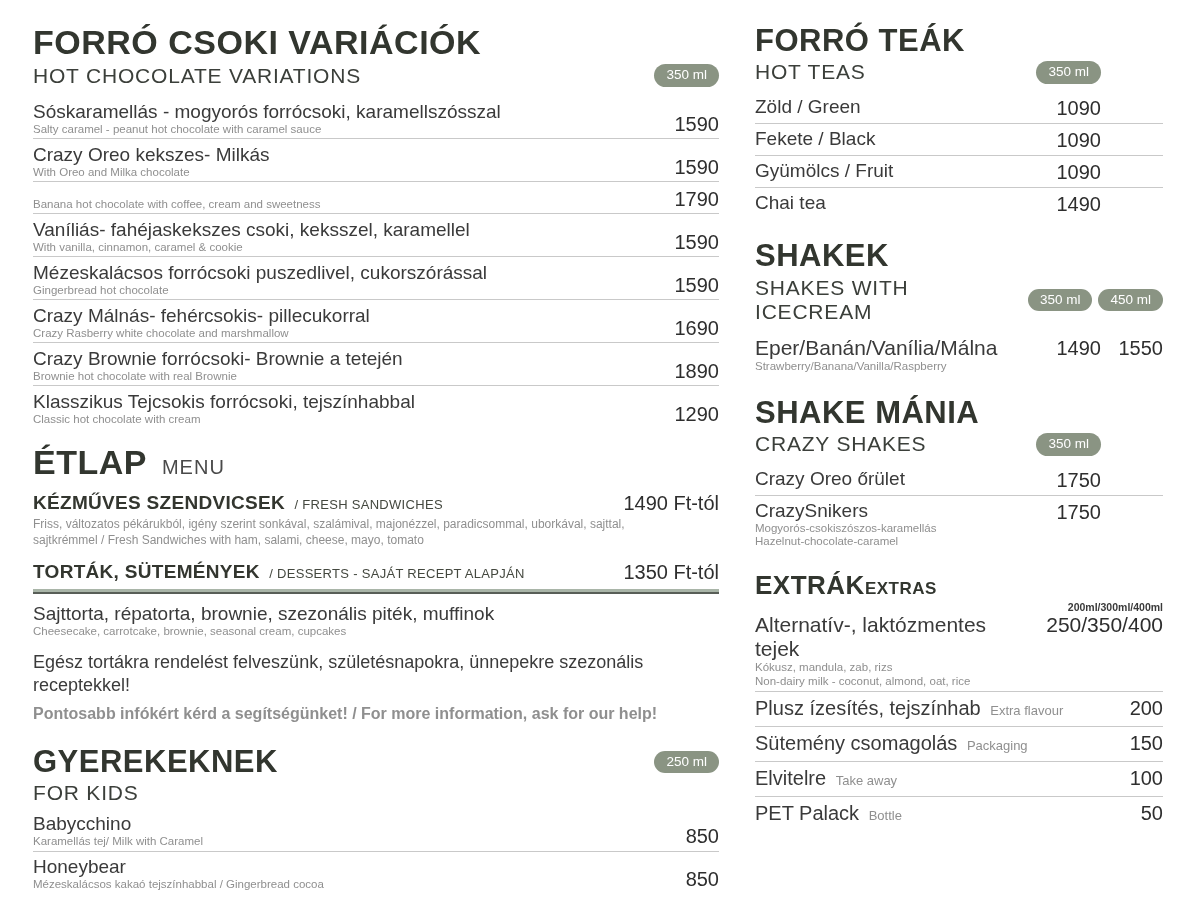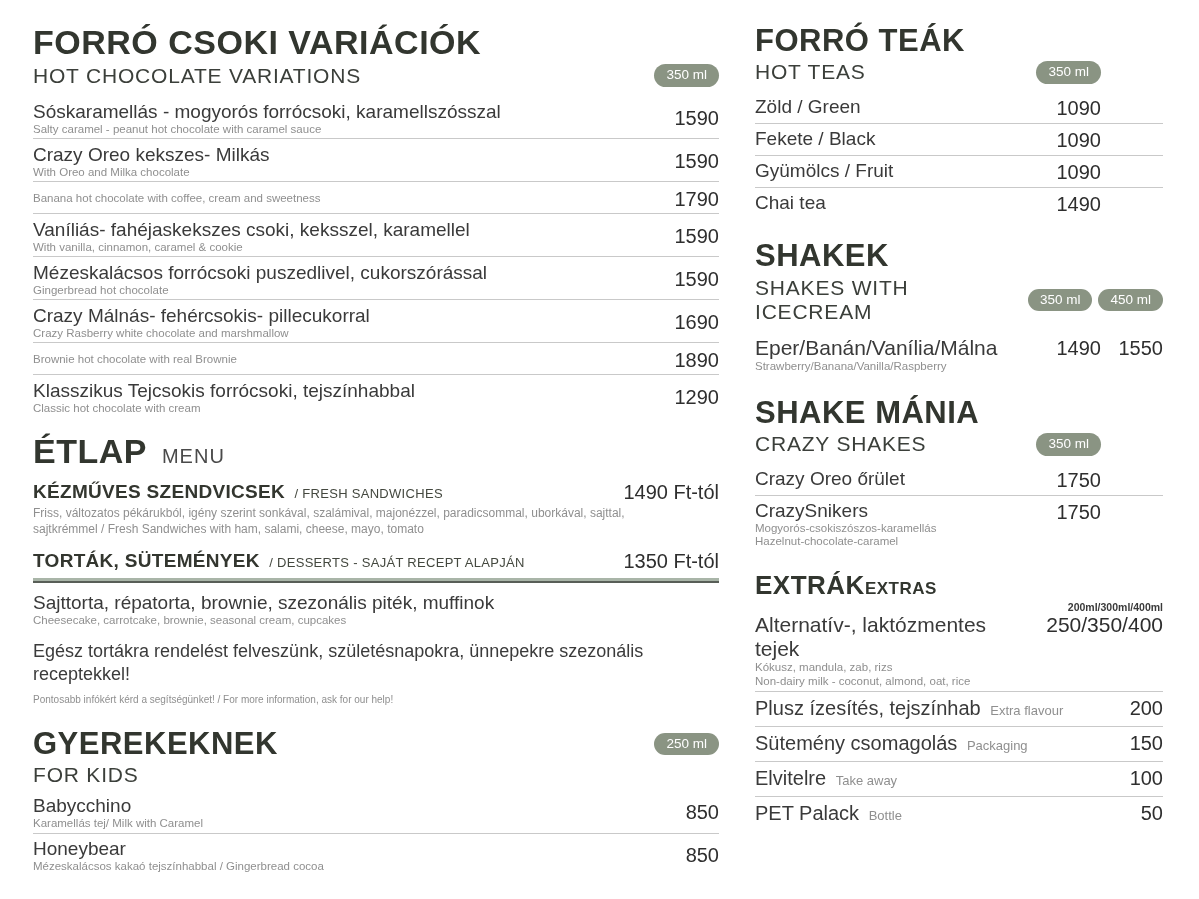--- a/index.html
+++ b/index.html
@@ -23,21 +23,21 @@
 
   .badge {
     display:inline-block; background:#8a9483; color:#fff;
     font-size:13.5px; line-height:1; padding:4px 12px 5px;
     border-radius:12px; white-space:nowrap;
   }
   .badge + .badge { margin-left:6px; }
   .badge-off { margin-right:62px; }
 
   
-  .item-row { display:flex; align-items:center; padding:5px 0 2px; border-bottom:1px solid #c9c9c9; }
+  .item-row { display:flex; align-items:flex-end; padding:5px 0 2px; border-bottom:1px solid #c9c9c9; }
   .item-row.last { border-bottom:none; }
   .item-text { flex:1; min-width:0; }
   .item-name { font-size:19px; color:#3a3a3a; line-height:22px; }
   .item-desc { font-size:11.5px; color:#8f8f8f; line-height:13px; }
   .price { font-size:20px; color:#2e2e2e; white-space:nowrap; line-height:24px; }
 
   
   .p-off { margin-right:62px; }
   .p1 { width:64px; text-align:right; }
   .p2 { width:62px; text-align:right; }
@@ -48,21 +48,21 @@
   .menu-row { display:flex; align-items:flex-start; margin-top:12px; }
   .menu-name-wrap { flex:1; }
   .menu-name { font-size:19px; font-weight:700; color:#33362f; letter-spacing:.3px; }
   .menu-tag  { font-size:13px; color:#44483f; letter-spacing:.3px; margin-left:5px; }
   .menu-price{ font-size:20px; color:#2e2e2e; white-space:nowrap; }
   .menu-desc { font-size:12px; color:#8f8f8f; line-height:1.3; margin-top:2px; max-width:600px; }
   .thick-line { height:5px; margin-top:5px;
     background:linear-gradient(to bottom, #a9b5a8 0 55%, #585e57 55% 100%); }
   .plain-item { margin-top:9px; }
   .note { font-size:18px; color:#3b3b3b; line-height:1.32; margin-top:13px; max-width:620px; }
-  .note-sub { font-size:10px; color:#8f8f8f; margin-top:7px; }
+  .note-sub { font-size:16px; color:#8f8f8f; margin-top:7px;font-weight:bold; }
 
   .kids { margin-top:22px; }
   .kids .item-row { padding:4px 0 3px; }
 
   
   .sec { margin-top:0; }
   .sec + .sec { margin-top:20px; }
   .r-row { display:flex; align-items:flex-start; padding:4px 0 3px; border-bottom:1px solid #c9c9c9; }
   .r-row.last { border-bottom:none; }
   .r-name { flex:1; font-size:19px; color:#3a3a3a; line-height:22px; }
@@ -125,20 +125,21 @@
       </div>
       <div class="item-row">
         <div class="item-text">
           <div class="item-name">Crazy Málnás- fehércsokis- pillecukorral</div>
           <div class="item-desc">Crazy Rasberry white chocolate and marshmallow</div>
         </div>
         <div class="price">1690</div>
       </div>
       <div class="item-row">
         <div class="item-text">
+          <div class="item-name">Crazy Brownie forrócsoki- Brownie a tetején</div>
           <div class="item-desc">Brownie hot chocolate with real Brownie</div>
         </div>
         <div class="price">1890</div>
       </div>
       <div class="item-row last">
         <div class="item-text">
           <div class="item-name">Klasszikus Tejcsokis forrócsoki, tejszínhabbal</div>
           <div class="item-desc">Classic hot chocolate with cream</div>
         </div>
         <div class="price">1290</div>

